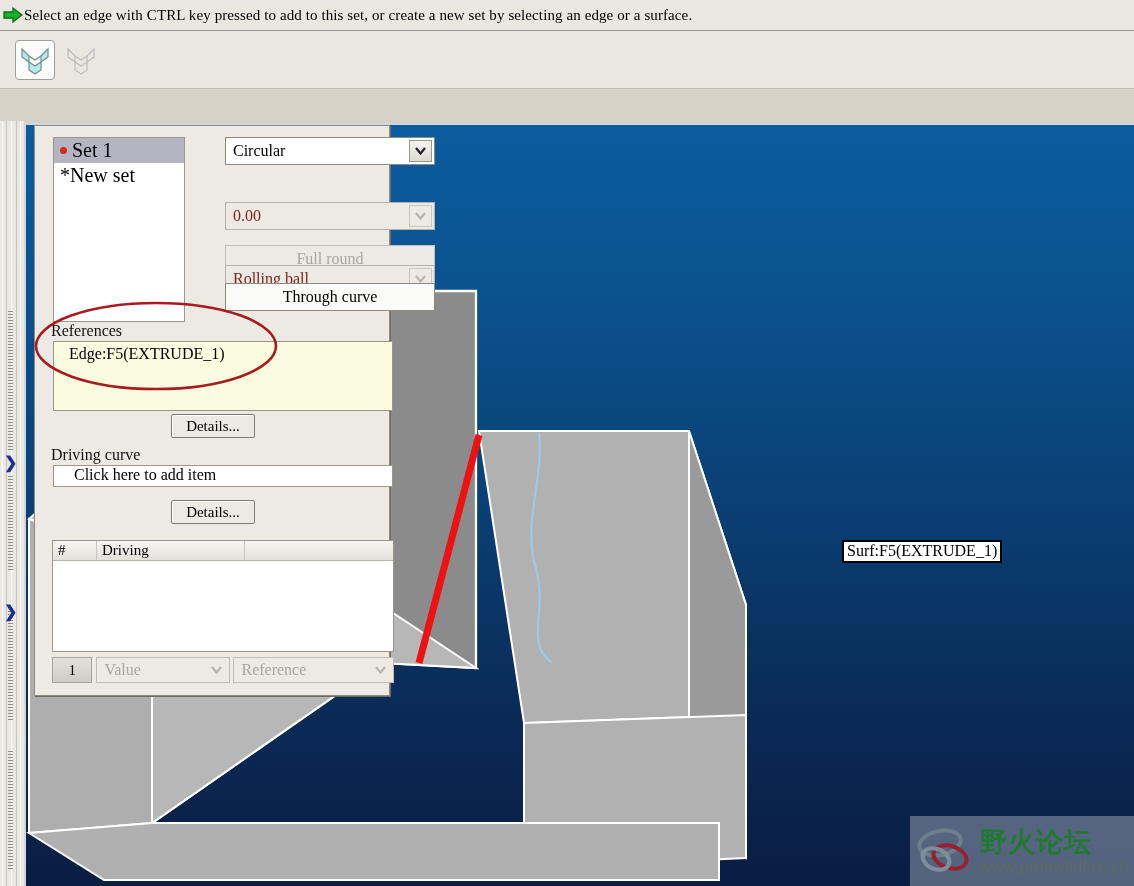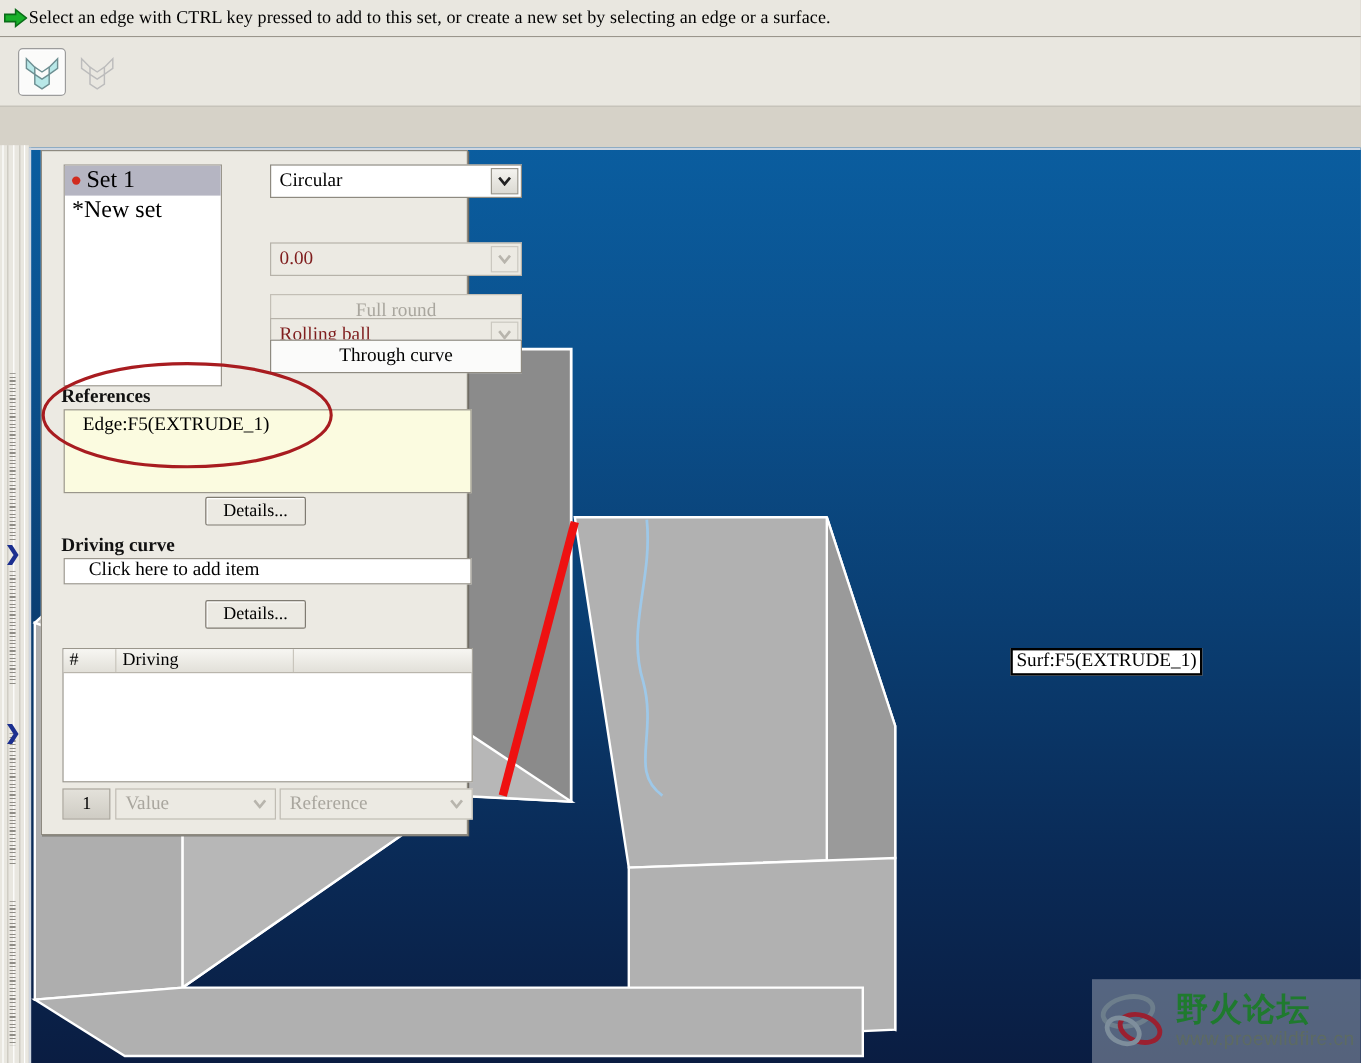--- a/index.html
+++ b/index.html
@@ -162,21 +162,21 @@
   .btn.plain { background: #fbfbfa; }
 
   #ctl-type     { top: 11px; }
   #ctl-value    { top: 48px; }
   #ctl-shape    { top: 83px; }
   #ctl-fullround{ top: 119px; }
   #ctl-throughcurve { top: 157px; }
 
   
   .sec-label {
-    position: absolute; font-size: 16px; color: #111; font-weight: bold;
+    position: absolute; font-size: 16px; color: #111;
   }
   #lbl-references { left: 16px; top: 196px; }
   #refs-box {
     position: absolute; left: 18px; top: 215px; width: 340px; height: 70px;
     background: #fbfbe0; border: 1px solid #9a968c;
   }
   #refs-item { font-size: 16px; color: #000; padding: 3px 0 0 15px; }
 
   #btn-details-1 {
     position: absolute; left: 136px; top: 288px; width: 84px; height: 24px;

